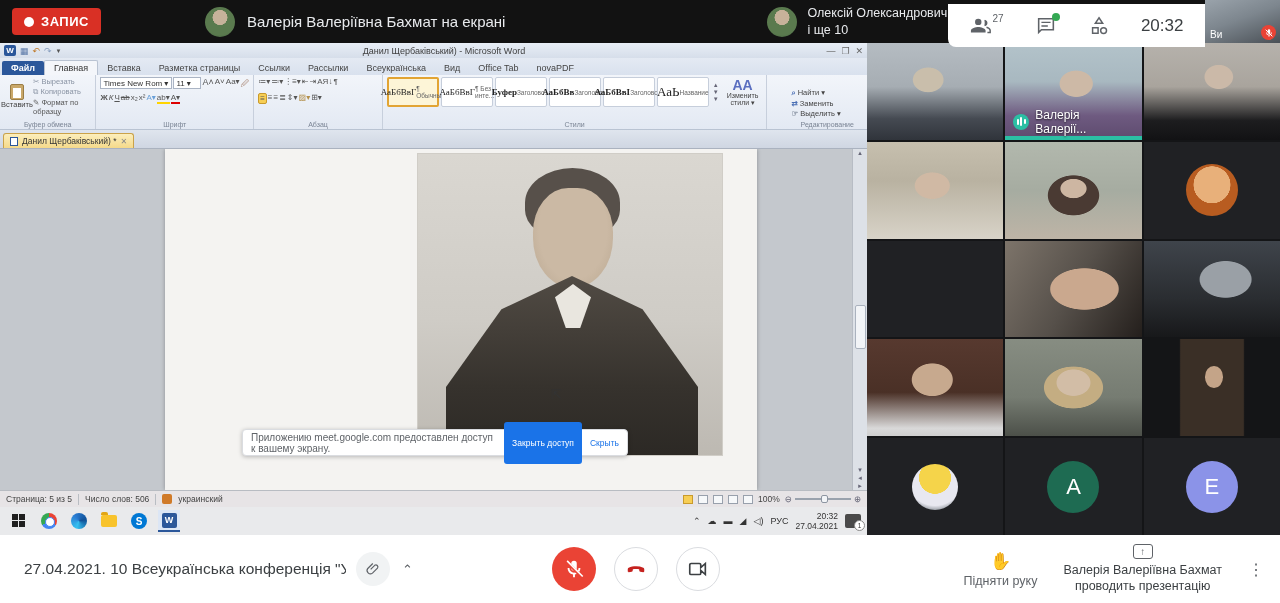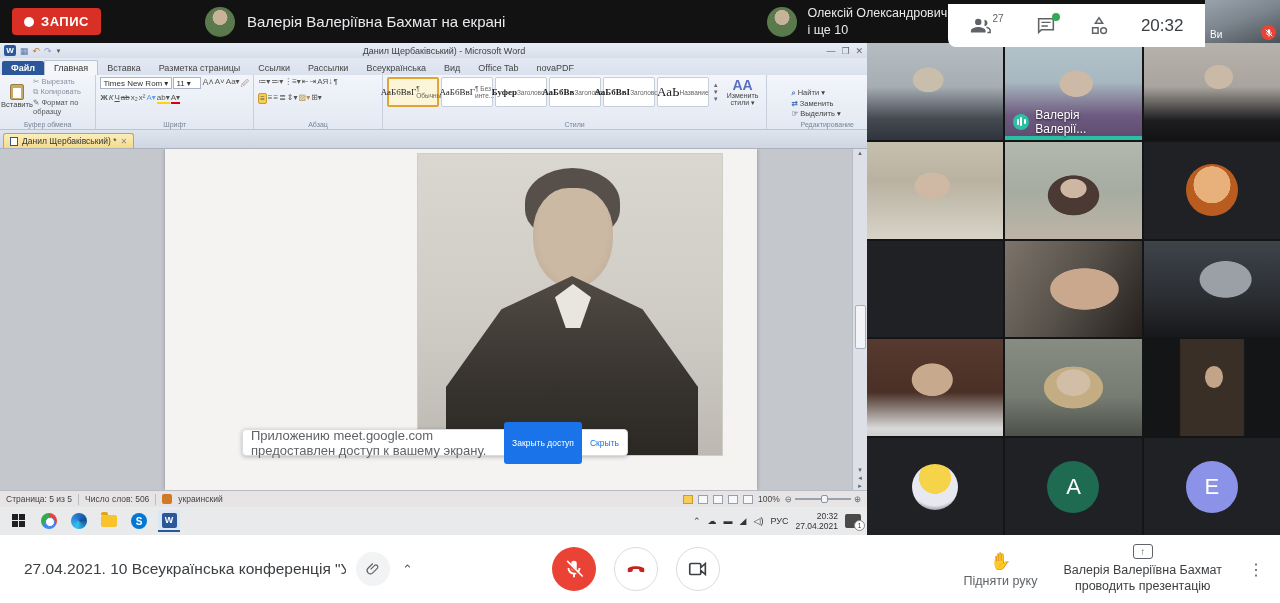--- a/index.html
+++ b/index.html
@@ -63,21 +63,21 @@
   .page { position:absolute; left:165px; top:0; width:592px; height:100%; background:#f4f3f1; box-shadow:0 0 4px rgba(0,0,0,.3); }
   .photo { position:absolute; left:252px; top:4px; width:306px; height:303px; background:linear-gradient(180deg,#dad7d1 0%,#cfccc6 55%,#bdb9b2 100%); overflow:hidden; border:1px solid #d0cdc7; }
   .ph-hair { position:absolute; left:107px; top:14px; width:95px; height:70px; background:#57504a; border-radius:50% 50% 40% 40%; }
   .ph-face { position:absolute; left:115px; top:34px; width:80px; height:100px; background:radial-gradient(ellipse at 50% 42%, #cbb9a4 0 60%, #b8a68f 100%); border-radius:46% 46% 52% 52%; }
   .ph-suit { position:absolute; left:28px; top:122px; width:252px; height:185px; background:linear-gradient(180deg,#514b44 0%,#36322d 60%,#2b2824 100%); clip-path:polygon(50% 0,78% 18%,100% 60%,100% 100%,0 100%,0 60%,22% 18%); }
   .ph-collar { position:absolute; left:137px; top:130px; width:36px; height:44px; background:#e9e6df; clip-path:polygon(50% 0,100% 30%,70% 100%,30% 100%,0 30%); }
   .cursor { position:absolute; left:551px; top:238px; font-size:13px; color:#333; }
   .vscroll { position:absolute; right:0; top:0; width:15px; height:100%; background:#dde1e7; border-left:1px solid #b7bcc4; display:flex; flex-direction:column; align-items:center; font-size:7px; color:#667; }
   .vthumb { width:11px; height:44px; background:#f2f4f7; border:1px solid #aab2be; border-radius:2px; margin-top:148px; }
   .sharebar { position:absolute; left:242px; top:386px; width:386px; height:27px; background:#fff; border:1px solid #dadce0; border-radius:4px; box-shadow:0 1px 4px rgba(0,0,0,.25); display:flex; align-items:center; gap:8px; padding:0 8px; z-index:5; }
-  .sharebar .txt { font-size:13px; color:#5f6368; }
+  .sharebar .txt { font-size:10px; color:#5f6368; }
   .stopbtn { background:#1a73e8; color:#fff; font-size:8.5px; padding:16px 8px; border-radius:3px; border:none; white-space:nowrap; cursor:pointer; }
   .hidelink { color:#1a73e8; font-size:8.5px; cursor:pointer; white-space:nowrap; }
   .statusbar { height:17px; background:#e7e4e6; border-top:1px solid #b8bcc2; display:flex; align-items:center; font-size:8.5px; color:#444; padding:0 6px; gap:6px; }
   .sep { width:1px; height:11px; background:#b9bdc3; }
   .spell { width:10px; height:10px; background:#d07a28; border-radius:2px; }
   .sb-right { margin-left:auto; display:flex; align-items:center; gap:5px; }
   .viewbox { width:10px; height:9px; border:1px solid #98a0ac; background:#f6f8fa; }
   .viewbox.on { background:#f7ce54; border-color:#c99a2c; }
   .zslider { display:flex; align-items:center; gap:3px; color:#667; }
   .ztrack { width:56px; height:2px; background:#9aa2ad; position:relative; }

